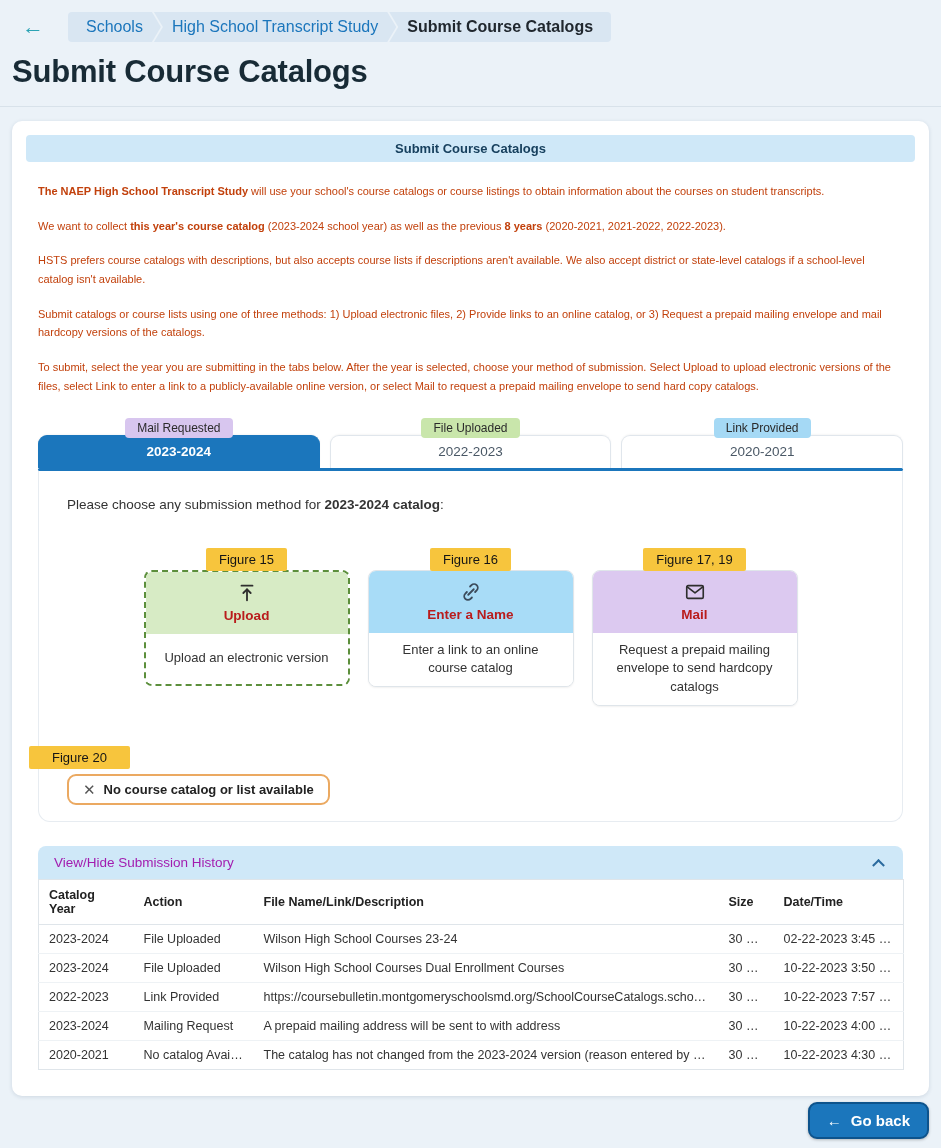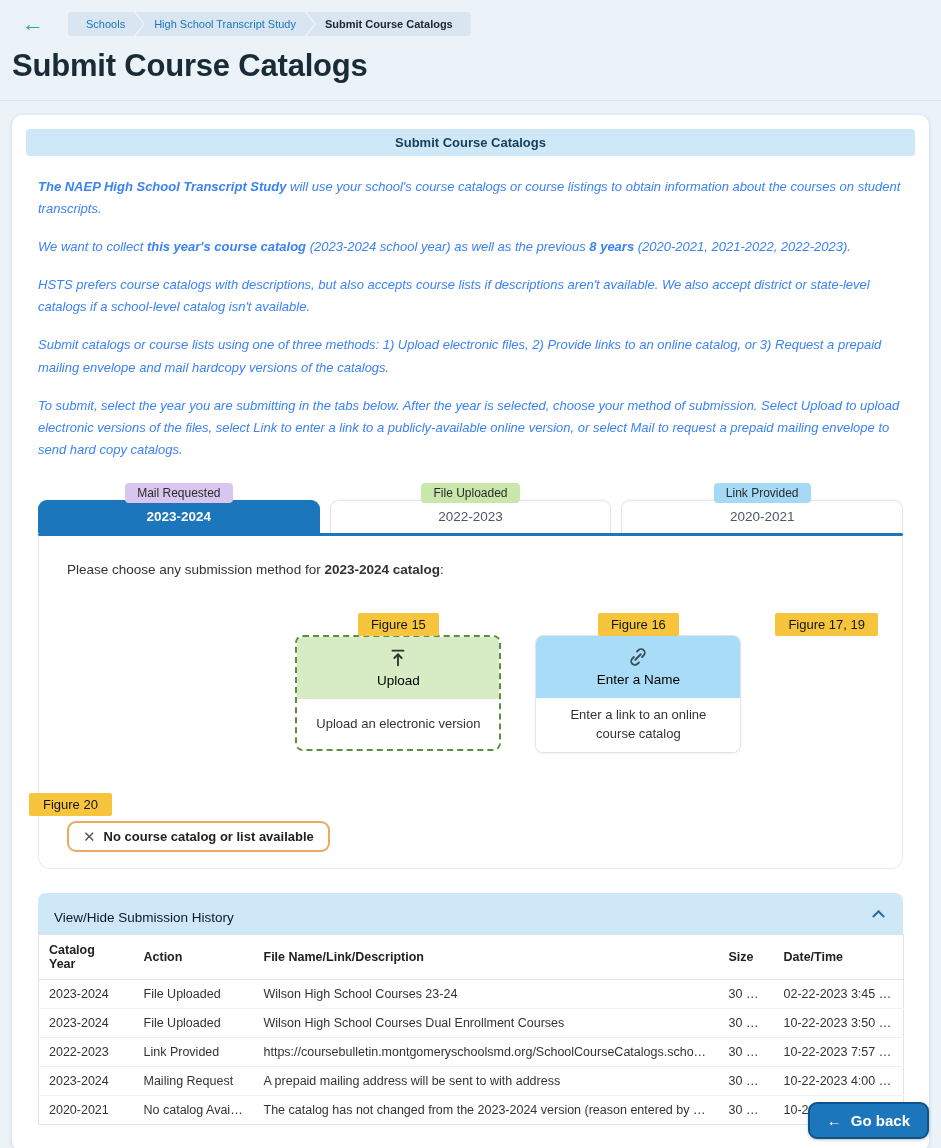--- a/index.html
+++ b/index.html
@@ -11,21 +11,21 @@
     position: relative;
     overflow: hidden;
   }
 
   
   .page-header { border-bottom: 1px solid #d8e2ea; padding-bottom: 4px; }
   .topbar { display: flex; align-items: center; gap: 24px; padding: 12px 0 6px 22px; }
   .back-arrow { font-size: 22px; color: #2ba3b4; line-height: 1; cursor: pointer; }
   .breadcrumb { display: flex; align-items: stretch; }
   .crumb {
-    background: #d9e6f2; font-size: 11px; color: #1b76bc;
+    background: #d9e6f2; font-size: 16px; color: #1b76bc;
     padding: 6px 18px 6px 18px; margin-left: -7px; cursor: pointer;
     clip-path: polygon(0 0, calc(100% - 9px) 0, 100% 50%, calc(100% - 9px) 100%, 0 100%, 9px 50%);
   }
   .crumb:first-child {
     margin-left: 0; border-radius: 4px 0 0 4px;
     clip-path: polygon(0 0, calc(100% - 9px) 0, 100% 50%, calc(100% - 9px) 100%, 0 100%);
   }
   .crumb.current {
     color: #20272e; font-weight: 700; cursor: default; border-radius: 0 4px 4px 0;
     clip-path: polygon(0 0, 100% 0, 100% 100%, 0 100%, 9px 50%);
@@ -38,21 +38,21 @@
     box-shadow: 0 1px 4px rgba(30, 60, 90, 0.14);
     padding: 14px 14px 26px; position: relative;
   }
   .card-title-bar {
     background: #cfe8f8; border-radius: 4px; text-align: center;
     font-size: 13px; font-weight: 700; color: #17405e; padding: 6px 0;
   }
 
   
   .intro { padding: 4px 12px 0; }
-  .intro p { font-size: 13px; line-height: 1.7; color: #3b82f6; margin-top: 16px; font-style: italic; }
+  .intro p { font-size: 11px; line-height: 1.7; color: #c2410c; margin-top: 16px; }
   .b { font-weight: 700; }
 
   
   .tabs-section { margin: 22px 12px 0; }
   .tabs-row { display: flex; gap: 10px; align-items: flex-end; }
   .tab-col { flex: 1; display: flex; flex-direction: column; align-items: center; }
   .badge {
     font-size: 12px; color: #2b2b2b; padding: 3px 12px; border-radius: 4px;
     margin-bottom: -3px; z-index: 2; white-space: nowrap;
   }
@@ -64,61 +64,61 @@
   }
   .tab.active { background: #1b76bc; border-color: #1b76bc; color: #fff; font-weight: 700; }
   .tabs-underline { height: 3px; background: #1b76bc; border-radius: 2px; }
 
   
   .panel {
     border: 1px solid #e7ecf1; border-top: none; border-radius: 0 0 12px 12px;
     padding: 18px 24px 16px; position: relative;
   }
   .prompt { font-size: 13.5px; color: #333; margin: 8px 0 0 4px; }
-  .methods { display: flex; justify-content: flex-end; gap: 34px; margin-top: 36px; }
+  .methods { display: flex; justify-content: center; gap: 18px; margin-top: 36px; }
   .method-wrap { display: flex; flex-direction: column; align-items: center; }
   .figure-label {
     background: #f7c53d; color: #151515; font-size: 13px;
     padding: 4px 13px; border-radius: 2px; z-index: 2; margin-bottom: -1px;
   }
   .method-card {
     width: 206px; border-radius: 8px; overflow: hidden; background: #fff;
     border: 1px solid #dfe5ea; box-shadow: 0 1px 2px rgba(0,0,0,0.06); cursor: pointer;
   }
   .method-card.upload { border: 2px dashed #5c8f3c; box-shadow: none; }
   .method-head { display: flex; flex-direction: column; align-items: center; gap: 4px; padding: 10px 6px 11px; }
-  .method-title { font-size: 13.5px; font-weight: 400; color: #000000; }
+  .method-title { font-size: 13.5px; font-weight: 700; color: #b91c1c; }
   .method-desc {
     background: #fff; text-align: center; font-size: 13px; color: #333;
     padding: 8px 14px; line-height: 1.45; min-height: 50px;
     display: flex; align-items: center; justify-content: center;
   }
   .icon svg { display: block; }
 
   
   .nocat-section { margin-top: 40px; }
   .figure20 {
     display: inline-block; margin-left: -34px; background: #f7c53d;
-    color: #151515; font-size: 13px; padding: 4px 14px; border-radius: 2px;
+    color: #151515; font-size: 13px; padding: 4px 23px; border-radius: 2px;
   }
   .no-catalog-btn {
     display: flex; align-items: center; gap: 8px; margin: 5px 0 0 4px;
     background: #fff; border: 2px solid #eba961; border-radius: 9px;
     padding: 6px 14px; font-size: 13px; font-weight: 700; color: #222;
     width: fit-content; cursor: pointer; font-family: inherit;
   }
   .no-catalog-btn .x { font-weight: 400; color: #555; font-size: 15px; line-height: 1; }
 
   
   .history { margin: 24px 12px 0; }
   .history-header {
     background: #cfe8f8; border-radius: 8px 8px 0 0; padding: 9px 16px;
     display: flex; justify-content: space-between; align-items: center; cursor: pointer;
   }
-  .history-title { color: #0f172a; font-size: 13.5px; margin-top: 8px; }
+  .history-title { color: #a21caf; font-size: 13.5px; }
   .chevron-up {
     width: 9px; height: 9px; border-top: 2px solid #2a6a9e; border-left: 2px solid #2a6a9e;
     transform: rotate(45deg) translate(2px, 2px); margin-right: 4px;
   }
   table { width: 100%; border-collapse: collapse; background: #fff; border: 1px solid #dfe5ea; table-layout: fixed; }
   th { font-size: 12.5px; font-weight: 700; text-align: left; padding: 8px 10px; color: #222; border-bottom: 1px solid #dfe5ea; }
   td { font-size: 12.5px; padding: 7px 10px; color: #333; border-bottom: 1px solid #eef2f5; overflow: hidden; white-space: nowrap; text-overflow: ellipsis; }
   tr:last-child td { border-bottom: none; }
   .col-year { width: 95px; } .col-action { width: 120px; } .col-file { width: 465px; }
   .col-size { width: 55px; } .col-date { width: 130px; }
@@ -214,20 +214,32 @@
                 </svg>
               </span>
               <span class="method-title">Enter a Name</span>
             </div>
             <div class="method-desc">Enter a link to an online course catalog</div>
           </div>
         </div>
 
         <div class="method-wrap">
           <span class="figure-label">Figure 17, 19</span>
+          <div class="method-card">
+            <div class="method-head" style="background: rgb(220, 201, 240);">
+              <span class="icon">
+                <svg viewBox="0 0 24 24" width="22" height="22" fill="none" stroke="#2e2e2e" stroke-width="1.8" stroke-linecap="round" stroke-linejoin="round">
+                  <rect x="3" y="5" width="18" height="14" rx="1.5"></rect>
+                  <path d="M3.5 6.5L12 13l8.5-6.5"></path>
+                </svg>
+              </span>
+              <span class="method-title">Mail</span>
+            </div>
+            <div class="method-desc">Request a prepaid mailing envelope to send hardcopy catalogs</div>
+          </div>
         </div>
       </div>
 
       <div class="nocat-section">
         <span class="figure20">Figure 20</span>
         <button class="no-catalog-btn">
           <span class="x">✕</span>
           <span>No course catalog or list available</span>
         </button>
       </div>

